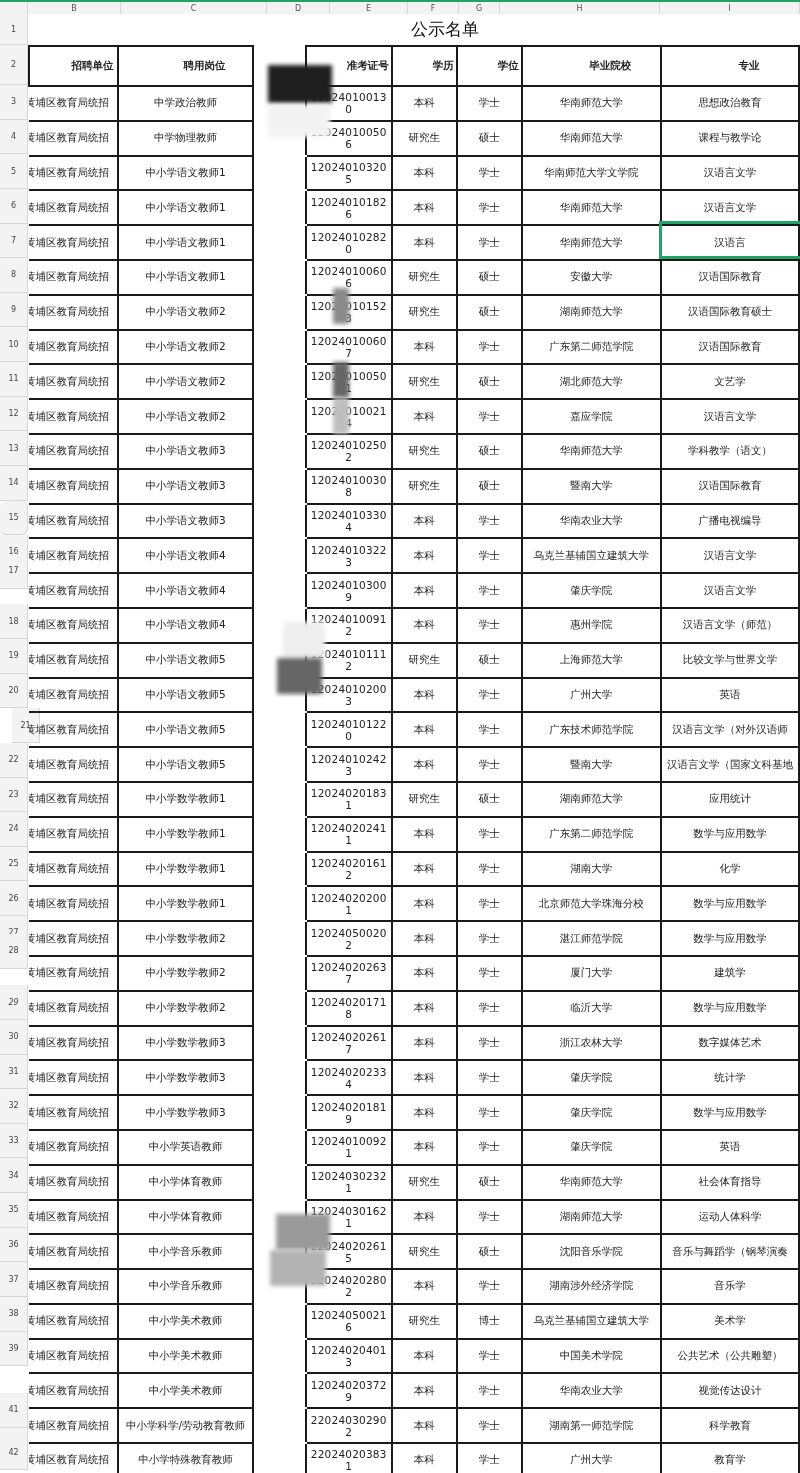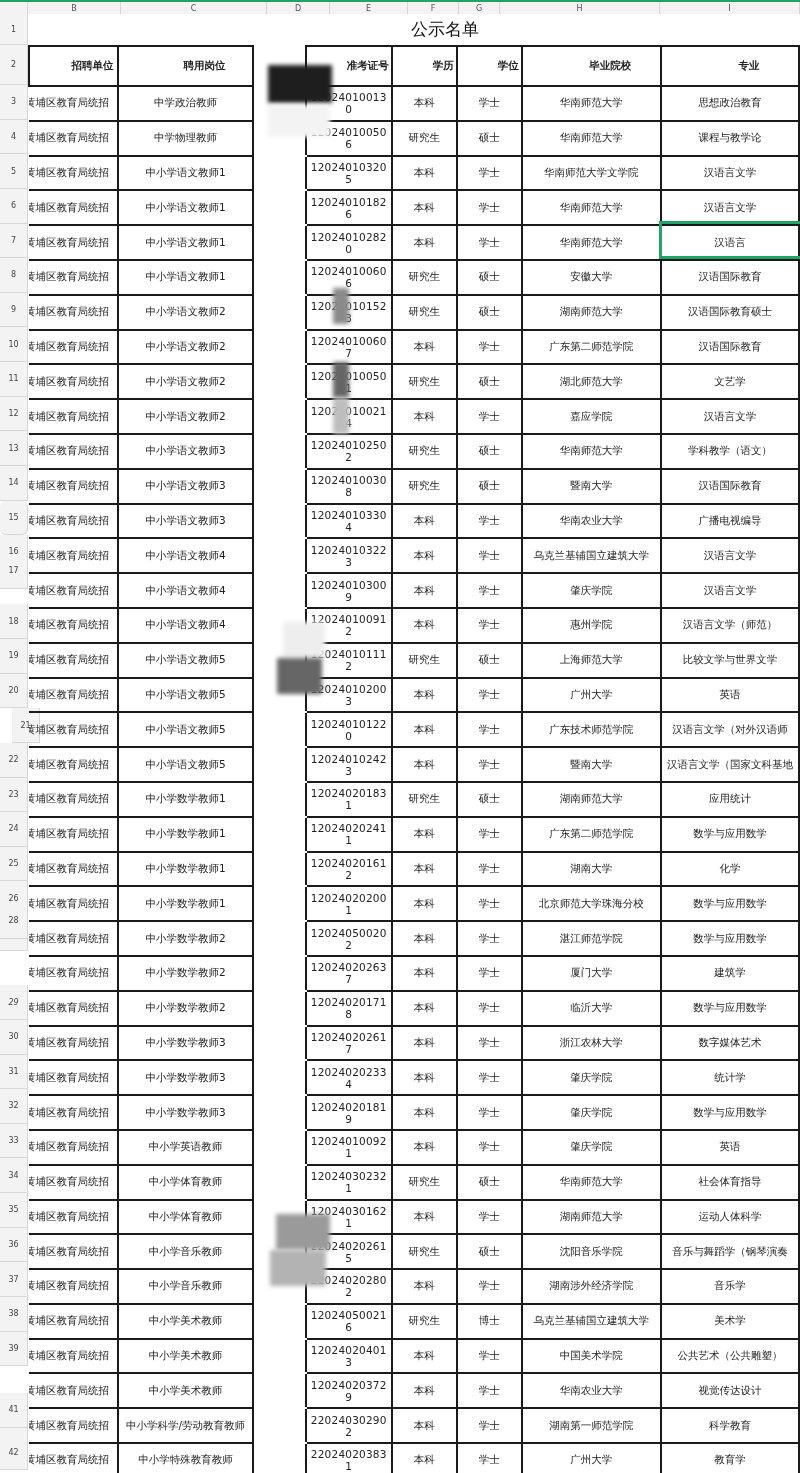--- a/index.html
+++ b/index.html
@@ -63,21 +63,21 @@
     <div class="rowhdr" style="top: 604.375px; height: 34.625px; text-align: right;">18</div>
     <div class="rowhdr" style="top: 639px; height: 34.625px;">19</div>
     <div class="rowhdr" style="top: 673.625px; height: 34.625px;">20</div>
     <div class="rowhdr" style="top: 708.25px; height: 34.625px; margin-left: 12px;">21</div>
     <div class="rowhdr" style="top: 742.875px; height: 34.625px;">22</div>
     <div class="rowhdr" style="top: 777.5px; height: 34.625px;">23</div>
     <div class="rowhdr" style="top: 812.125px; height: 34.625px;">24</div>
     <div class="rowhdr" style="top: 846.75px; height: 34.625px;">25</div>
     <div class="rowhdr" style="top: 881.375px; height: 34.625px;">26</div>
     <div class="rowhdr" style="top: 916px; height: 34.625px;">27</div>
-    <div class="rowhdr" style="top: 904px; height: 34.625px;">28</div>
+    <div class="rowhdr" style="top: 934px; height: 34.625px;">28</div>
     <div class="rowhdr" style="top: 985.25px; height: 34.625px; font-style: italic;">29</div>
     <div class="rowhdr" style="top: 1019.88px; height: 34.625px;">30</div>
     <div class="rowhdr" style="top: 1054.5px; height: 34.625px;">31</div>
     <div class="rowhdr" style="top: 1089.12px; height: 34.625px;">32</div>
     <div class="rowhdr" style="top: 1123.75px; height: 34.625px;">33</div>
     <div class="rowhdr" style="top: 1158.38px; height: 34.625px;">34</div>
     <div class="rowhdr" style="top: 1193px; height: 34.625px;">35</div>
     <div class="rowhdr" style="top: 1227.62px; height: 34.625px;">36</div>
     <div class="rowhdr" style="top: 1262.25px; height: 34.625px;">37</div>
     <div class="rowhdr" style="top: 1296.88px; height: 34.625px;">38</div>

